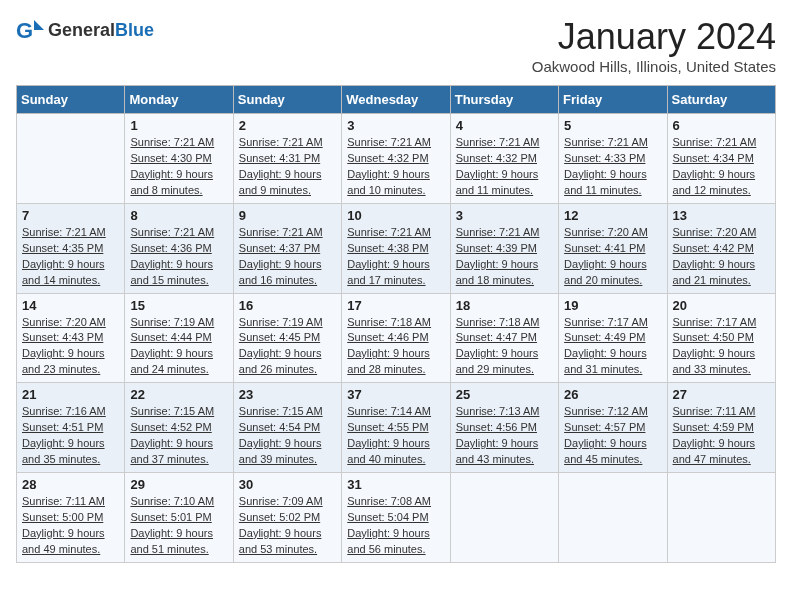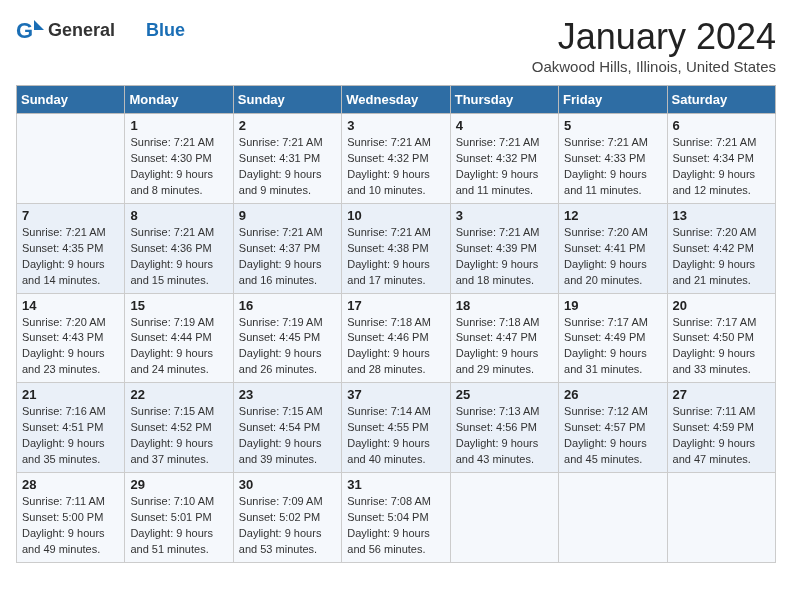--- a/index.html
+++ b/index.html
@@ -68,38 +68,39 @@
     }
     .day-number {
       font-size: 13px;
       font-weight: bold;
       display: block;
       margin-bottom: 2px;
     }
     .day-info {
       line-height: 1.45;
       color: #333;
+      text-decoration: underline;
     }
     td.empty {
       background-color: #f5f8fc;
     }
   </style>
 </head>
 <body>
 
 <div class="header">
   <div class="logo">
     <svg class="logo-icon" viewBox="0 0 28 28" xmlns="http://www.w3.org/2000/svg">
       <text x="0" y="22" font-size="22" font-weight="bold" fill="#1a6eb5">G</text>
 
       <polygon points="18,4 28,14 18,14" fill="#1a6eb5"></polygon>
     </svg>
     <div>
       <div>
-        <span style="font-size:18px;font-weight:bold;color:#333;">General</span><span style="font-size:18px;font-weight:bold;color:#1a6eb5;padding-left:31px;">Blue</span>
+        <span style="font-size:18px;font-weight:bold;color:#333;">General</span><span style="font-size:18px;font-weight:bold;color:#1a6eb5;">Blue</span>
       </div>
     </div>
   </div>
   <div class="title-block">
     <div class="month-title">January 2024</div>
     <div class="location-title">Oakwood Hills, Illinois, United States</div>
   </div>
 </div>
 
 <table>

